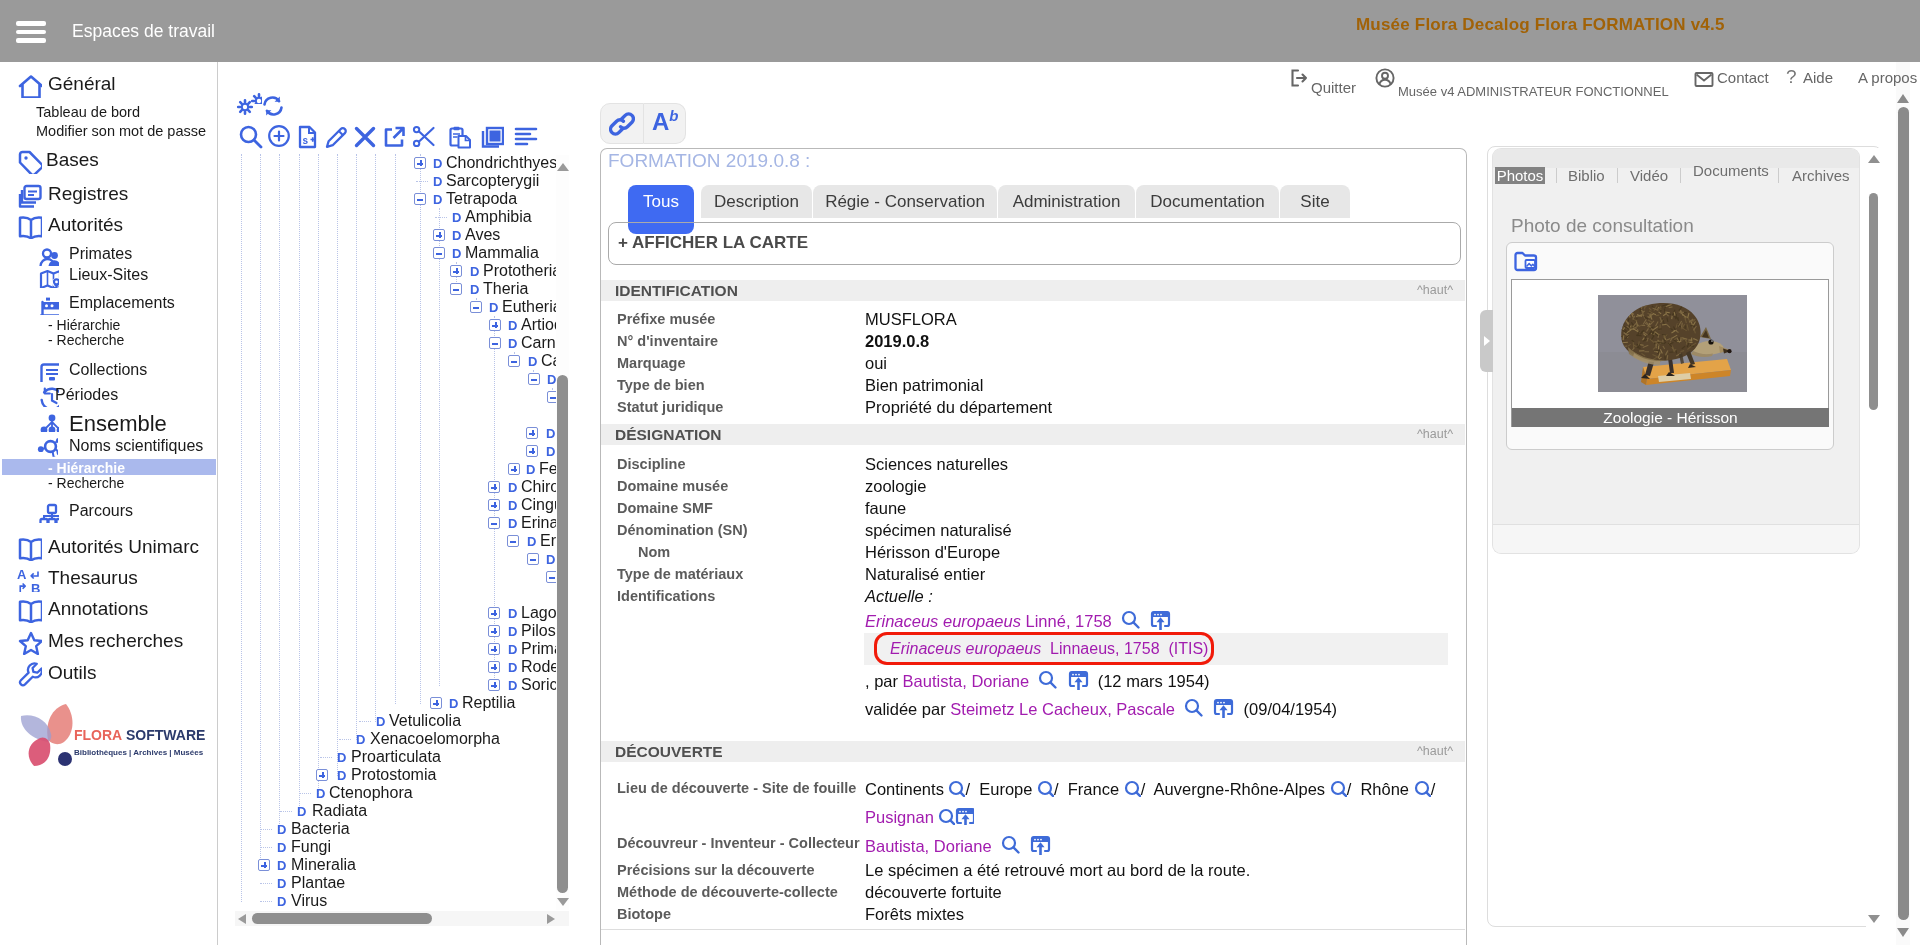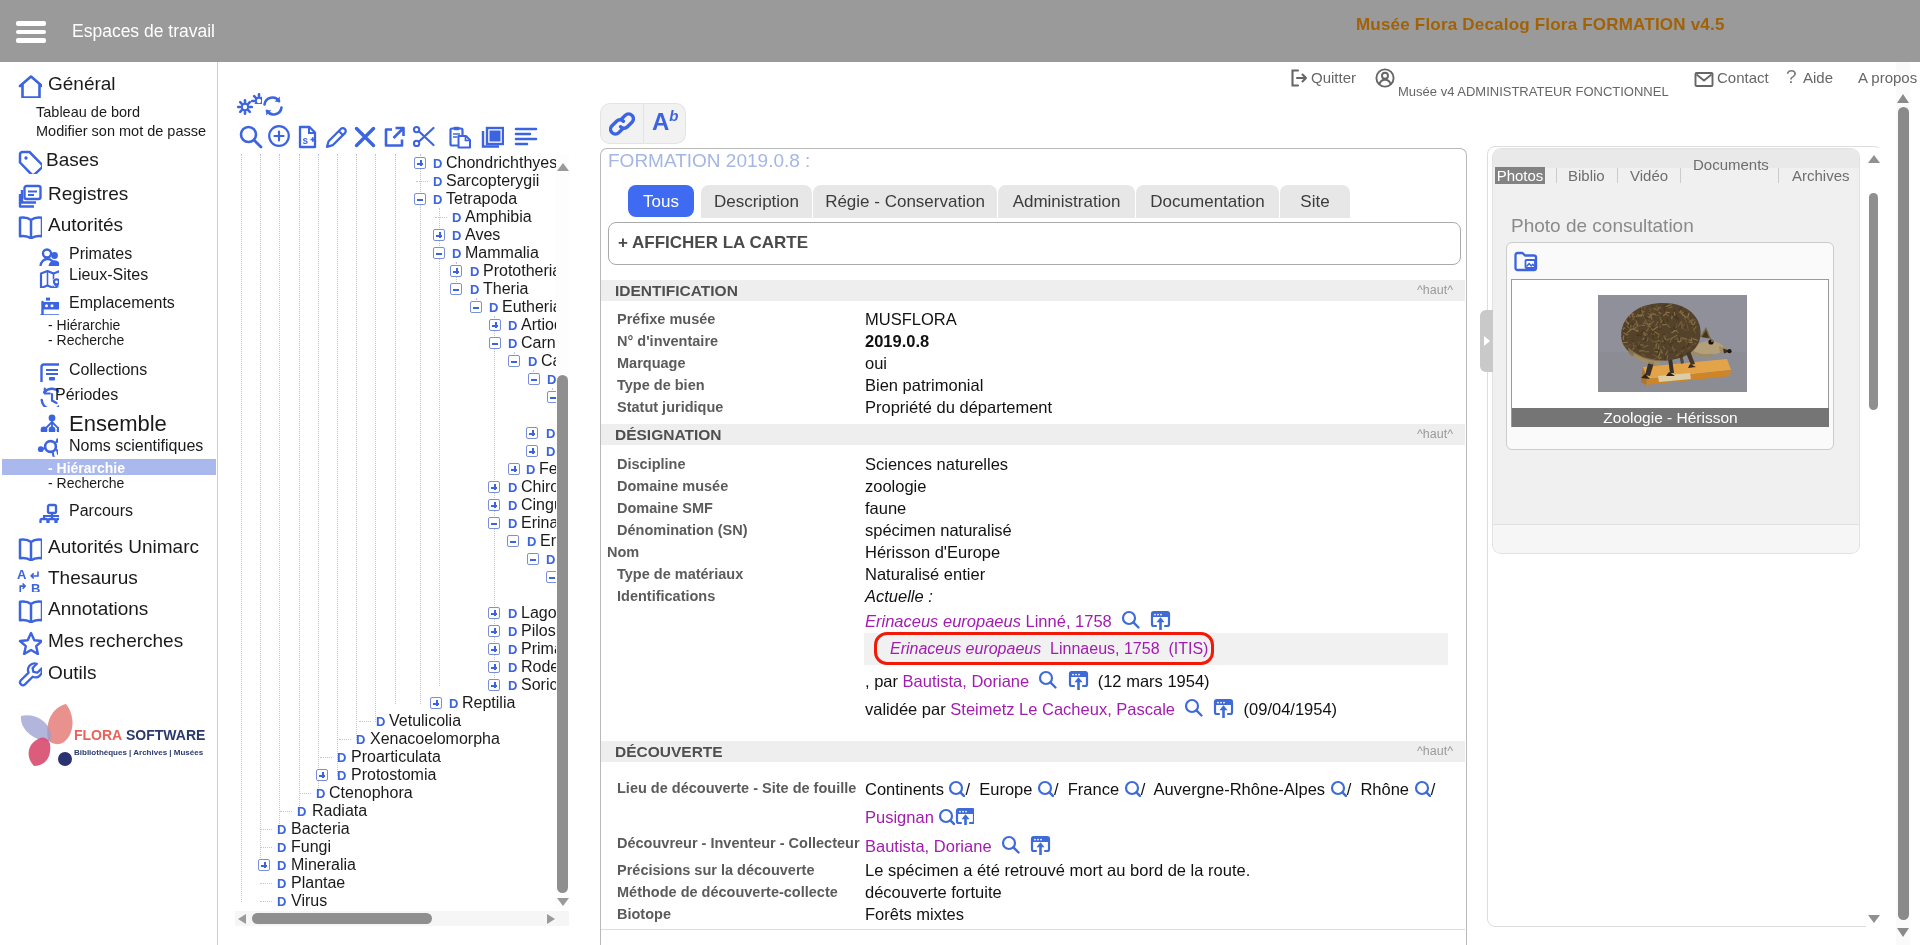--- a/index.html
+++ b/index.html
@@ -202,21 +202,21 @@
 <div class="a" style="left:0;top:0;width:1920px;height:62px;background:#9a9a9a"></div>
 <div class="a" style="left:16px;top:21px;width:30px;height:4.5px;background:#fff;border-radius:2px"></div>
 <div class="a" style="left:16px;top:29.5px;width:30px;height:4.5px;background:#fff;border-radius:2px"></div>
 <div class="a" style="left:16px;top:38px;width:30px;height:4.5px;background:#fff;border-radius:2px"></div>
 <div class="a" style="left:72px;top:21px;font-size:17.5px;color:#fff">Espaces de travail</div>
 <div class="a" style="left:1356px;top:15px;font-size:17px;font-weight:bold;color:#a16207;letter-spacing:0.2px;white-space:nowrap">Musée Flora Decalog Flora FORMATION v4.5</div>
 <div class="a" style="left:0;top:62px;width:1920px;height:33px;background:#fff"></div>
 <svg class="a" style="left:1288px;top:67px" width="21" height="21" viewBox="0 0 21 21">
     <use href="#i-exit" style="color:#666"></use>
   </svg>
-<div class="a" style="left:1311px;top:69px;font-size:15px;color:#666;white-space:nowrap">Quitter</div>
+<div class="a" style="left:1311px;top:79px;font-size:15px;color:#666;white-space:nowrap">Quitter</div>
 <svg class="a" style="left:1374px;top:67px" width="21" height="21" viewBox="0 0 21 21">
     <use href="#i-user" style="color:#666"></use>
   </svg>
 <div class="a" style="left:1398px;top:84px;font-size:13px;color:#666;white-space:nowrap">Musée v4 ADMINISTRATEUR FONCTIONNEL</div>
 <svg class="a" style="left:1693px;top:69px" width="21" height="19" viewBox="0 0 21 19">
     <use href="#i-mail" style="color:#666"></use>
   </svg>
 <div class="a" style="left:1717px;top:69px;font-size:15px;color:#666;white-space:nowrap">Contact</div>
 <div class="a" style="left:1786px;top:66px;font-size:19px;color:#777">?</div>
 <div class="a" style="left:1803px;top:69px;font-size:15px;color:#666;white-space:nowrap">Aide</div>
@@ -570,21 +570,21 @@
 <div class="a" style="left:547px;top:914px;width:0;height:0;border-top:5.5px solid transparent;border-bottom:5.5px solid transparent;border-left:8px solid #9a9a9a"></div>
 
 <div class="a" style="left:600px;top:103px;width:44px;height:41px;background:#f2f2f2;border:1px solid #e3e3e3;border-radius:10px 0 0 10px"></div>
 <div class="a" style="left:644px;top:103px;width:42px;height:41px;background:#f2f2f2;border:1px solid #e3e3e3;border-left:none;border-radius:0 10px 10px 0"></div>
 <svg class="a" style="left:609px;top:111px" width="26" height="26" viewBox="0 0 26 26">
     <use href="#i-chain" style="color:#3d64e0"></use>
   </svg>
 <div class="a" style="left:652px;top:108px;color:#3d64e0;font-weight:bold"><span style="font-size:24px">A</span><span style="font-size:15px;font-style:italic;position:relative;top:-9px">b</span></div>
 <div class="a" style="left:600px;top:148px;width:867px;height:797px;border:1px solid #b9b9b9;border-bottom:none;border-radius:7px 7px 0 0"></div>
 <div class="a" style="left:608px;top:150px;font-size:19px;color:#a5b6e4">FORMATION 2019.0.8 :</div>
-<div class="a" style="left:628px;top:185px;width:66px;height:32px;background:#3f6af2;border-radius:8px;color:#fff;font-size:17px;text-align:center;line-height:33px">Tous</div>
+<div class="a" style="left:628px;top:185px;width:66px;height:49px;background:#3f6af2;border-radius:8px;color:#fff;font-size:17px;text-align:center;line-height:33px">Tous</div>
 <div class="a" style="left:701px;top:185px;width:111px;height:33px;background:#e7e7e7;border-radius:8px 8px 0 0;color:#3c3c3c;font-size:17px;text-align:center;line-height:33px">Description</div>
 <div class="a" style="left:813px;top:185px;width:184px;height:33px;background:#e7e7e7;border-radius:8px 8px 0 0;color:#3c3c3c;font-size:17px;text-align:center;line-height:33px">Régie - Conservation</div>
 <div class="a" style="left:998px;top:185px;width:137px;height:33px;background:#e7e7e7;border-radius:8px 8px 0 0;color:#3c3c3c;font-size:17px;text-align:center;line-height:33px">Administration</div>
 <div class="a" style="left:1136px;top:185px;width:143px;height:33px;background:#e7e7e7;border-radius:8px 8px 0 0;color:#3c3c3c;font-size:17px;text-align:center;line-height:33px">Documentation</div>
 <div class="a" style="left:1280px;top:185px;width:70px;height:33px;background:#e7e7e7;border-radius:8px 8px 0 0;color:#3c3c3c;font-size:17px;text-align:center;line-height:33px">Site</div>
 <div class="a" style="left:608px;top:222px;width:853px;height:43px;border:1px solid #aaa;border-radius:8px"></div>
 <div class="a" style="left:618px;top:233px;font-size:17px;font-weight:bold;color:#4a4a4a">+ AFFICHER LA CARTE</div>
 <div class="a sechead" style="left:601px;top:280px;width:864px;height:21px">IDENTIFICATION<span class="haut">^haut^</span></div>
 <div class="a lbl" style="left:617px;top:311px">Préfixe musée</div>
 <div class="a val" style="left:865px;top:310px">MUSFLORA</div>
@@ -598,21 +598,21 @@
 <div class="a val" style="left:865px;top:398px">Propriété du département</div>
 <div class="a sechead" style="left:601px;top:424px;width:864px;height:21px">DÉSIGNATION<span class="haut">^haut^</span></div>
 <div class="a lbl" style="left:617px;top:456px">Discipline</div>
 <div class="a val" style="left:865px;top:455px">Sciences naturelles</div>
 <div class="a lbl" style="left:617px;top:478px">Domaine musée</div>
 <div class="a val" style="left:865px;top:477px">zoologie</div>
 <div class="a lbl" style="left:617px;top:500px">Domaine SMF</div>
 <div class="a val" style="left:865px;top:499px">faune</div>
 <div class="a lbl" style="left:617px;top:522px">Dénomination (SN)</div>
 <div class="a val" style="left:865px;top:521px">spécimen naturalisé</div>
-<div class="a lbl" style="left:607px;top:544px">Nom</div>
+<div class="a lbl" style="left:638px;top:544px">Nom</div>
 <div class="a val" style="left:865px;top:543px">Hérisson d'Europe</div>
 <div class="a lbl" style="left:617px;top:566px">Type de matériaux</div>
 <div class="a val" style="left:865px;top:565px">Naturalisé entier</div>
 <div class="a lbl" style="left:617px;top:588px">Identifications</div>
 <div class="a val" style="left:865px;top:587px"><i>Actuelle :</i></div>
 <div class="a val" style="left:865px;top:609px"><span class="lk"><i>Erinaceus europaeus</i> Linné, 1758</span>&nbsp; <svg style="vertical-align:-3px" width="20" height="20" viewBox="0 0 20 20">
       <use href="#i-magsm" style="color:#3e6bd8"></use>
     </svg> &nbsp;<svg style="vertical-align:-3px" width="21" height="21" viewBox="0 0 21 21">
       <use href="#i-win" style="color:#3e6bd8"></use>
     </svg></div>
@@ -660,21 +660,21 @@
 <div class="a lbl" style="left:617px;top:906px">Biotope</div>
 <div class="a val" style="left:865px;top:905px">Forêts mixtes</div>
 <div class="a" style="left:601px;top:929px;width:864px;height:1px;background:#ddd"></div>
 
 <div class="a" style="left:1487px;top:146px;width:395px;height:781px;border:1px solid #ddd;border-radius:8px;background:#fff"></div>
 <div class="a" style="left:1493px;top:149px;width:366px;height:404px;background:#f0f0f0;border-radius:8px;box-shadow:0 0 0 1px #e2e2e2"></div>
 <div class="a" style="left:1493px;top:149px;width:366px;height:19px;background:#e9e9e9;border-radius:8px 8px 0 0"></div>
 <div class="a" style="left:1495px;top:167px;width:50px;height:17px;background:#828282;color:#fff;font-size:15px;text-align:center;line-height:17px">Photos</div>
 <div class="a" style="left:1568px;top:167px;font-size:15px;color:#6e6e6e">Biblio</div>
 <div class="a" style="left:1630px;top:167px;font-size:15px;color:#6e6e6e">Vidéo</div>
-<div class="a" style="left:1693px;top:156px;font-size:15px;color:#6e6e6e">Documents</div>
+<div class="a" style="left:1693px;top:162px;font-size:15px;color:#6e6e6e">Documents</div>
 <div class="a" style="left:1792px;top:167px;font-size:15px;color:#6e6e6e">Archives</div>
 <div class="a" style="left:1556px;top:168px;width:1px;height:15px;background:#ccc"></div>
 <div class="a" style="left:1617px;top:168px;width:1px;height:15px;background:#ccc"></div>
 <div class="a" style="left:1680px;top:168px;width:1px;height:15px;background:#ccc"></div>
 <div class="a" style="left:1778px;top:168px;width:1px;height:15px;background:#ccc"></div>
 <div class="a" style="left:1511px;top:215px;font-size:19px;color:#8a8a8a">Photo de consultation</div>
 <div class="a" style="left:1506px;top:242px;width:328px;height:208px;border:1px solid #ccc;border-radius:6px;background:#fafafa"></div>
 <svg class="a" style="left:1513px;top:249px" width="25" height="24" viewBox="0 0 25 24">
     <use href="#i-folderimg" style="color:#3d64e0"></use>
   </svg>

